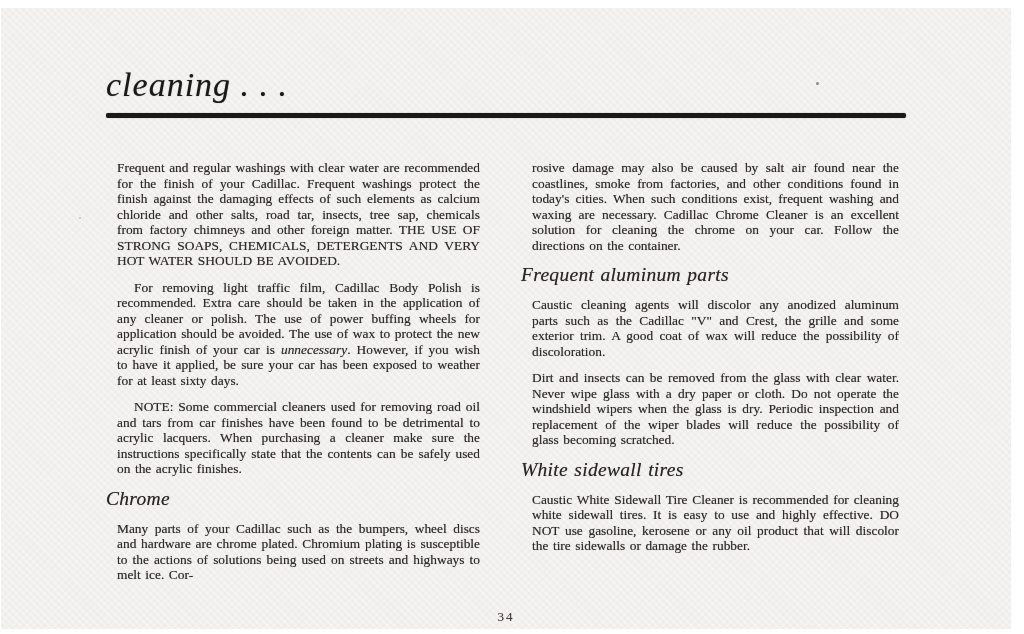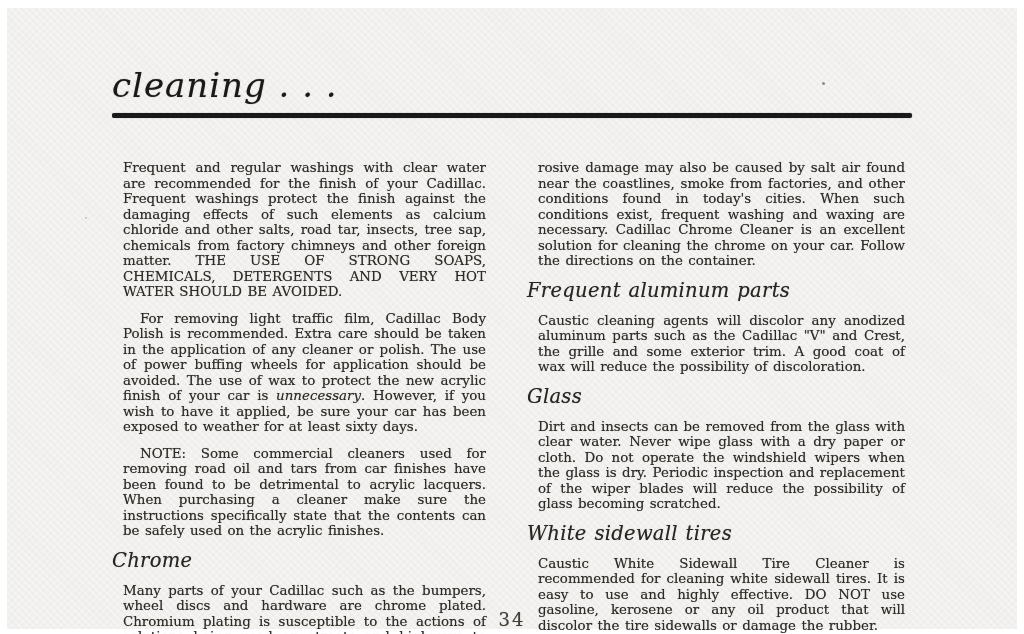--- a/index.html
+++ b/index.html
@@ -4,26 +4,27 @@
 <style>
   * { margin: 0; padding: 0; box-sizing: border-box; }
   html, body { width: 1024px; height: 634px; overflow: hidden; }
   body {
     background: #ffffff;
     font-family: "DejaVu Serif", serif;
     position: relative;
   }
   .paper {
     position: absolute;
-    left: 7px; top: 8px;
+    left: 1px; top: 8px;
     width: 1010px; height: 621px;
     background-color: #f1f0ee;
     background-image:
       repeating-linear-gradient(45deg, rgba(255,255,255,0.30) 0 2px, rgba(0,0,0,0) 2px 5px),
       repeating-linear-gradient(-45deg, rgba(222,220,216,0.16) 0 2px, rgba(0,0,0,0) 2px 5px);
+    font-family: Liberation Serif, serif;
   }
   .content {
     position: absolute;
     left: 105px; top: 54px;
     width: 804px;
   }
   .doc-title {
     font-style: italic;
     font-weight: normal;
     font-size: 34px;
@@ -67,21 +68,21 @@
     color: #282522;
     letter-spacing: 0.3px;
   }
   .col-right .first-heading { margin-top: 7px; }
   .em-word { font-style: italic; }
   .page-number {
     position: absolute;
     left: 0; top: 601px;
     width: 1010px;
     text-align: center;
-    font-size: 18px;
+    font-size: 13px;
     letter-spacing: 2px;
     color: #413e3a;
     text-shadow: 0 0 0.7px rgba(65,62,58,0.5);
   }
   .speck {
     position: absolute;
     border-radius: 50%;
     background: #8d8a86;
   }
   .speck-a { left: 815px; top: 74px; width: 3px; height: 3px; }
@@ -104,21 +105,20 @@
         <p class="indent"><span>For removing light traffic film, Cadillac Body Polish is recommended. Extra care should be taken in the application of any cleaner or polish. The use of power buffing wheels for application should be avoided. The use of wax to protect the new acrylic finish of your car is </span><span class="em-word">unnecessary</span><span>. However, if you wish to have it applied, be sure your car has been exposed to weather for at least sixty days.</span></p>
         <p class="indent">NOTE: Some commercial cleaners used for removing road oil and tars from car finishes have been found to be detrimental to acrylic lacquers. When purchasing a cleaner make sure the instructions specifically state that the contents can be safely used on the acrylic finishes.</p>
         <h2 class="section-heading">Chrome</h2>
         <p>Many parts of your Cadillac such as the bumpers, wheel discs and hardware are chrome plated. Chromium plating is susceptible to the actions of solutions being used on streets and highways to melt ice. Cor-</p>
       </div>
 
       <div class="col col-right">
         <p>rosive damage may also be caused by salt air found near the coastlines, smoke from factories, and other conditions found in today's cities. When such conditions exist, frequent washing and waxing are necessary. Cadillac Chrome Cleaner is an excellent solution for cleaning the chrome on your car. Follow the directions on the container.</p>
         <h2 class="section-heading first-heading">Frequent aluminum parts</h2>
         <p>Caustic cleaning agents will discolor any anodized aluminum parts such as the Cadillac "V" and Crest, the grille and some exterior trim. A good coat of wax will reduce the possibility of discoloration.</p>
-        <h2 class="section-heading">Glass</h2>
         <p>Dirt and insects can be removed from the glass with clear water. Never wipe glass with a dry paper or cloth. Do not operate the windshield wipers when the glass is dry. Periodic inspection and replacement of the wiper blades will reduce the possibility of glass becoming scratched.</p>
         <h2 class="section-heading">White sidewall tires</h2>
         <p>Caustic White Sidewall Tire Cleaner is recommended for cleaning white sidewall tires. It is easy to use and highly effective. DO NOT use gasoline, kerosene or any oil product that will discolor the tire sidewalls or damage the rubber.</p>
       </div>
     </div>
   </div>
 
   <div class="page-number">34</div>
 </div>
 

